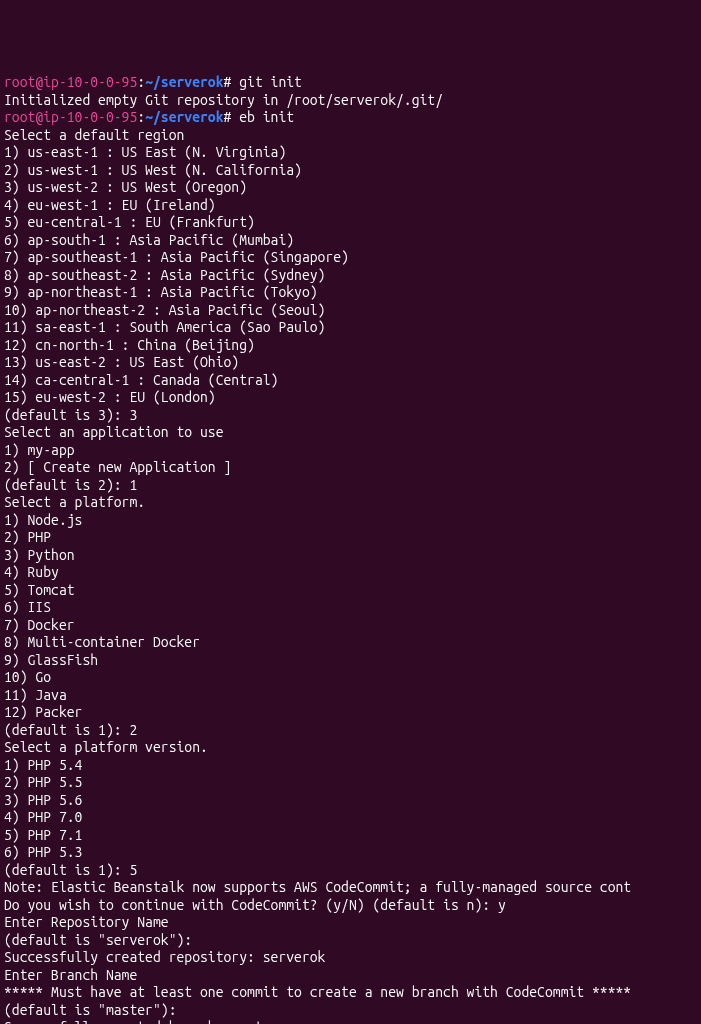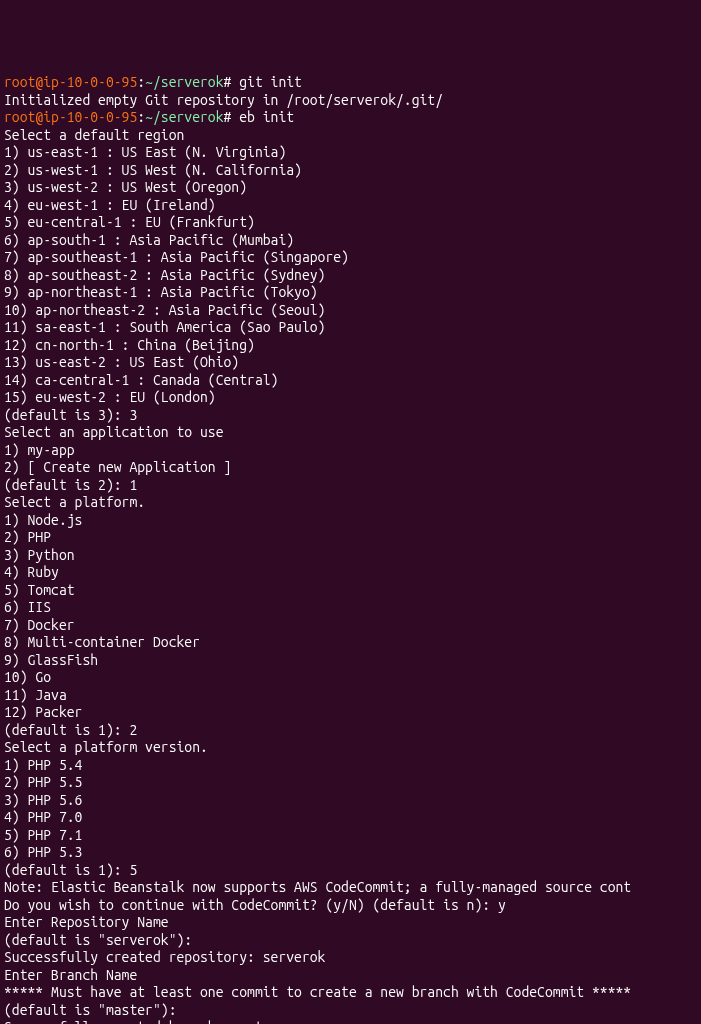--- a/index.html
+++ b/index.html
@@ -14,22 +14,22 @@
       overflow: hidden;
       width: 701px;
       box-sizing: border-box;
     }
     .line {
       display: block;
     }
     .white {
       color: #ffffff;
     }
-    .green { color: #f97316; }
-    .blue { color: #86efac; }
+    .green { color: #ec4899; }
+    .blue { color: #3b82f6; font-weight: bold; }
   </style>
 </head>
 <body>
 
 
 
 <div id="terminal"><span class="line"><span class="green">root@ip-10-0-0-95</span><span class="white">:</span><span class="blue">~/serverok</span><span class="white">#</span><span class="white"> git init</span></span><span class="line white">Initialized empty Git repository in /root/serverok/.git/</span><span class="line"><span class="green">root@ip-10-0-0-95</span><span class="white">:</span><span class="blue">~/serverok</span><span class="white">#</span><span class="white"> eb init</span></span><span class="line white"></span><span class="line white">Select a default region</span><span class="line white">1) us-east-1 : US East (N. Virginia)</span><span class="line white">2) us-west-1 : US West (N. California)</span><span class="line white">3) us-west-2 : US West (Oregon)</span><span class="line white">4) eu-west-1 : EU (Ireland)</span><span class="line white">5) eu-central-1 : EU (Frankfurt)</span><span class="line white">6) ap-south-1 : Asia Pacific (Mumbai)</span><span class="line white">7) ap-southeast-1 : Asia Pacific (Singapore)</span><span class="line white">8) ap-southeast-2 : Asia Pacific (Sydney)</span><span class="line white">9) ap-northeast-1 : Asia Pacific (Tokyo)</span><span class="line white">10) ap-northeast-2 : Asia Pacific (Seoul)</span><span class="line white">11) sa-east-1 : South America (Sao Paulo)</span><span class="line white">12) cn-north-1 : China (Beijing)</span><span class="line white">13) us-east-2 : US East (Ohio)</span><span class="line white">14) ca-central-1 : Canada (Central)</span><span class="line white">15) eu-west-2 : EU (London)</span><span class="line white">(default is 3): 3</span><span class="line white"></span><span class="line white">Select an application to use</span><span class="line white">1) my-app</span><span class="line white">2) [ Create new Application ]</span><span class="line white">(default is 2): 1</span><span class="line white"></span><span class="line white">Select a platform.</span><span class="line white">1) Node.js</span><span class="line white">2) PHP</span><span class="line white">3) Python</span><span class="line white">4) Ruby</span><span class="line white">5) Tomcat</span><span class="line white">6) IIS</span><span class="line white">7) Docker</span><span class="line white">8) Multi-container Docker</span><span class="line white">9) GlassFish</span><span class="line white">10) Go</span><span class="line white">11) Java</span><span class="line white">12) Packer</span><span class="line white">(default is 1): 2</span><span class="line white"></span><span class="line white">Select a platform version.</span><span class="line white">1) PHP 5.4</span><span class="line white">2) PHP 5.5</span><span class="line white">3) PHP 5.6</span><span class="line white">4) PHP 7.0</span><span class="line white">5) PHP 7.1</span><span class="line white">6) PHP 5.3</span><span class="line white">(default is 1): 5</span><span class="line white">Note: Elastic Beanstalk now supports AWS CodeCommit; a fully-managed source cont</span><span class="line white">Do you wish to continue with CodeCommit? (y/N) (default is n): y</span><span class="line white"></span><span class="line white">Enter Repository Name</span><span class="line white">(default is "serverok"):</span><span class="line white">Successfully created repository: serverok</span><span class="line white"></span><span class="line white">Enter Branch Name</span><span class="line white">***** Must have at least one commit to create a new branch with CodeCommit *****</span><span class="line white">(default is "master"):</span><span class="line white">Successfully created branch: master</span></div>
 
 
 

